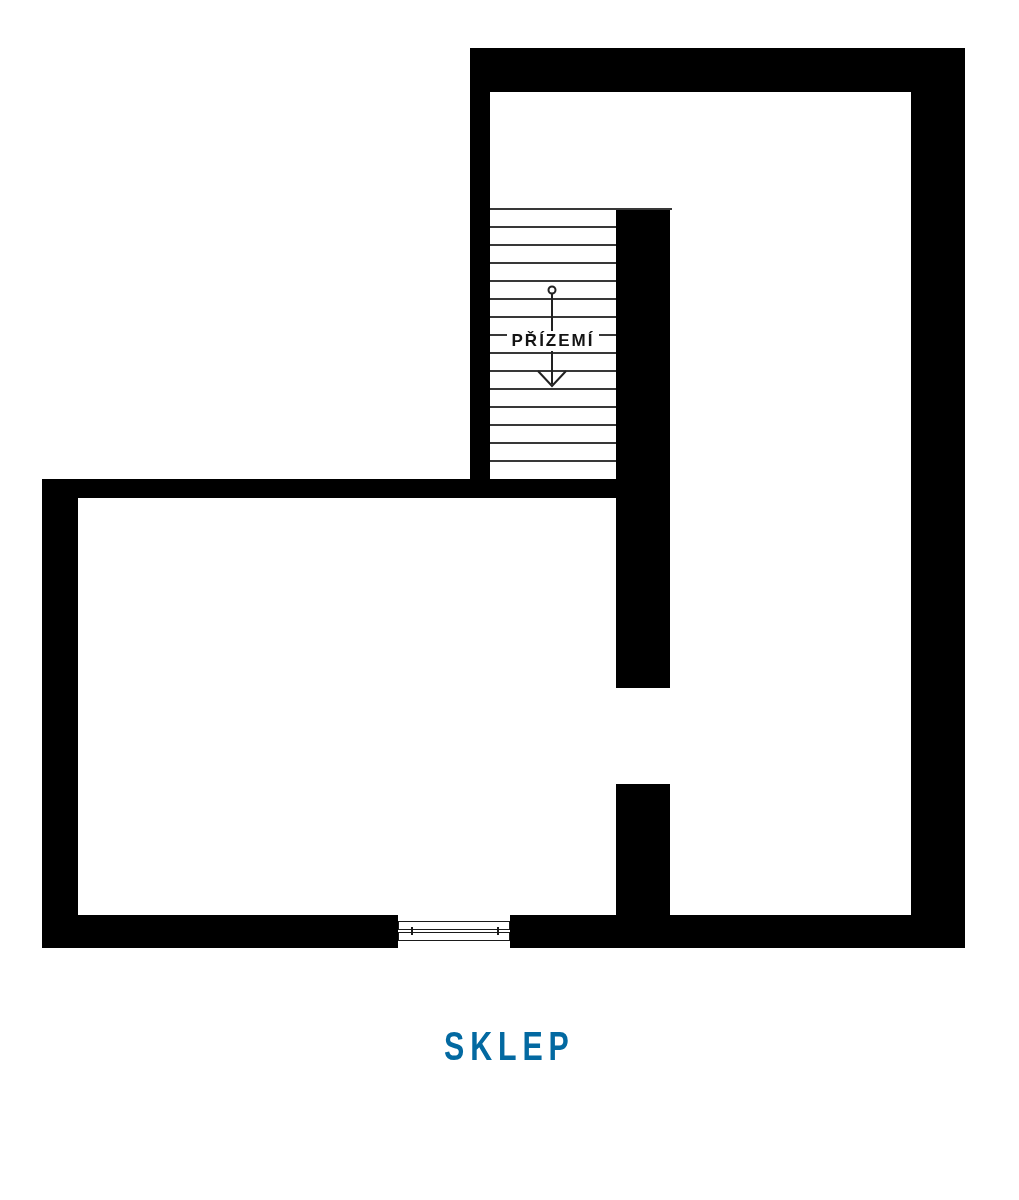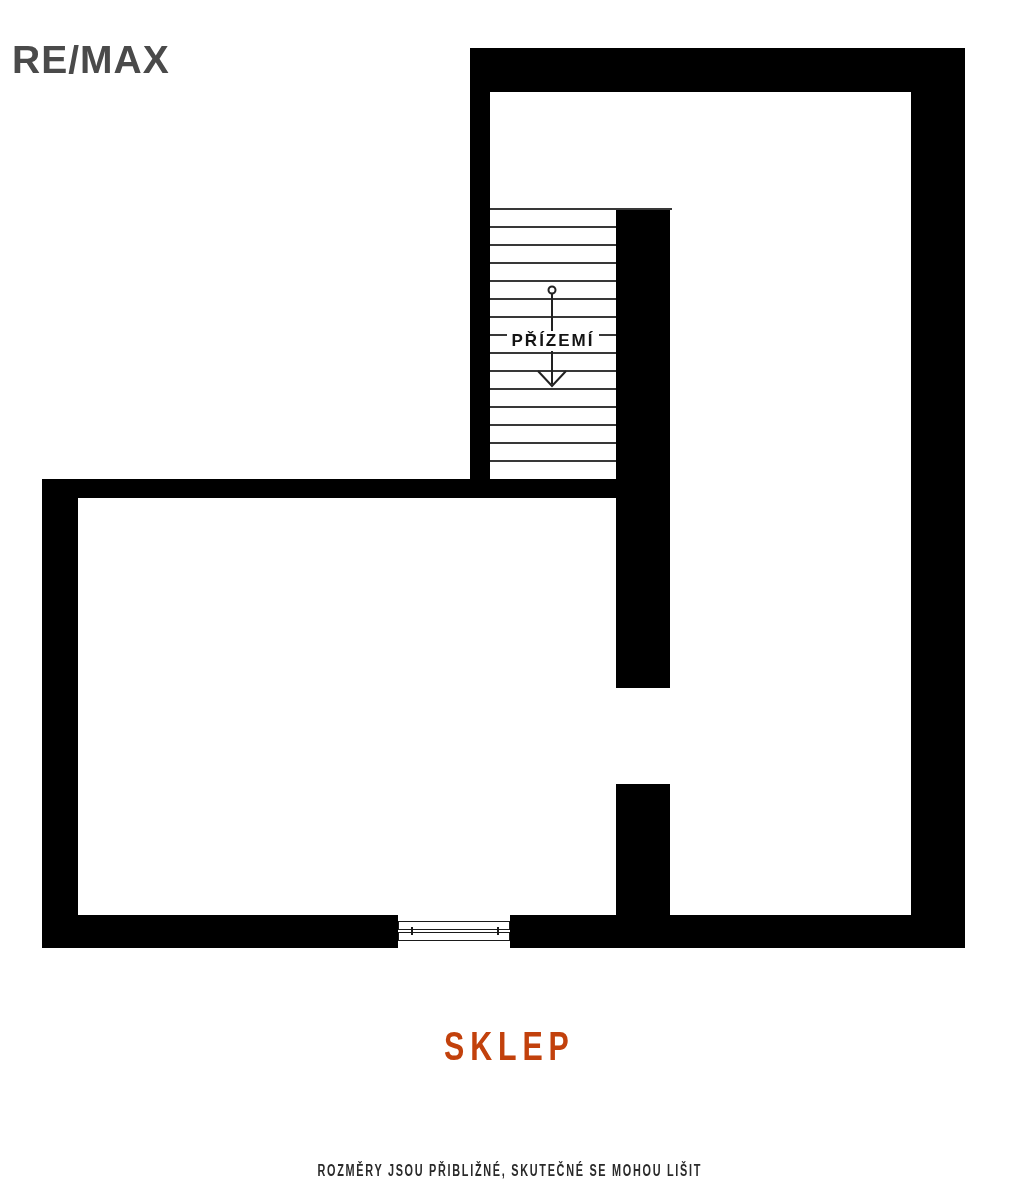--- a/index.html
+++ b/index.html
@@ -88,39 +88,38 @@
     position: absolute; top: 7px; width: 2px; height: 8px;
     background: #1a1a1a;
   }
   .window-tick.t1 { left: 13px; }
   .window-tick.t2 { left: 99px; }
 
   
   .caption-line {
     position: absolute; left: 0; width: 1019px;
     text-align: center;
-    color: #c2410c;
+    color: #0369a1;
     font-weight: bold;
     line-height: 1;
     white-space: nowrap;
   }
   .cond { display: inline-block; }
   .caption-title { top: 1026px; font-size: 41px; }
   .caption-title .cond { letter-spacing: 8px; transform: scaleX(0.74); }
   .caption-area { top: 1114px; font-size: 28px; }
   .caption-area .cond { letter-spacing: 5px; transform: scaleX(0.75); }
   .caption-disclaimer { top: 1163px; font-size: 16px; color: #2a2a2a; }
   .caption-disclaimer .cond { letter-spacing: 2.5px; transform: scaleX(0.68); }
 </style>
 </head>
 <body>
 
 <div class="canvas">
 
-  <div class="logo">RE/MAX</div>
 
   <div class="plan">
 
     <div class="wall wall-top"></div>
     <div class="wall wall-right"></div>
     <div class="wall wall-stairwell-left"></div>
     <div class="wall wall-middle-upper"></div>
     <div class="wall wall-middle-stub"></div>
     <div class="wall wall-lower-top"></div>
     <div class="wall wall-lower-left"></div>
@@ -145,17 +144,14 @@
       <div class="window-bar b2"></div>
       <div class="window-tick t1"></div>
       <div class="window-tick t2"></div>
     </div>
 
   </div>
 
   <div class="caption-line caption-title">
     <span class="cond">SKLEP</span>
   </div>
-  <div class="caption-line caption-disclaimer">
-    <span class="cond">ROZMĚRY JSOU PŘIBLIŽNÉ, SKUTEČNÉ SE MOHOU LIŠIT</span>
-  </div>
 
 </div>
 
 </body></html>

